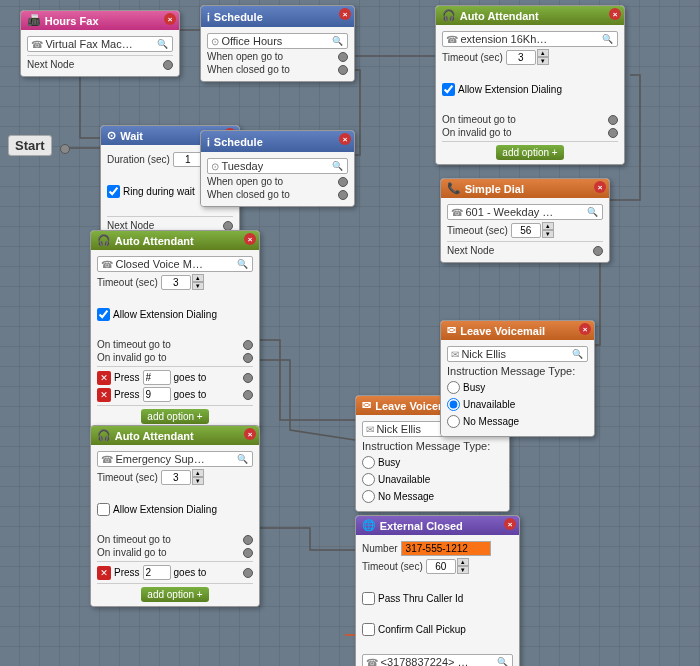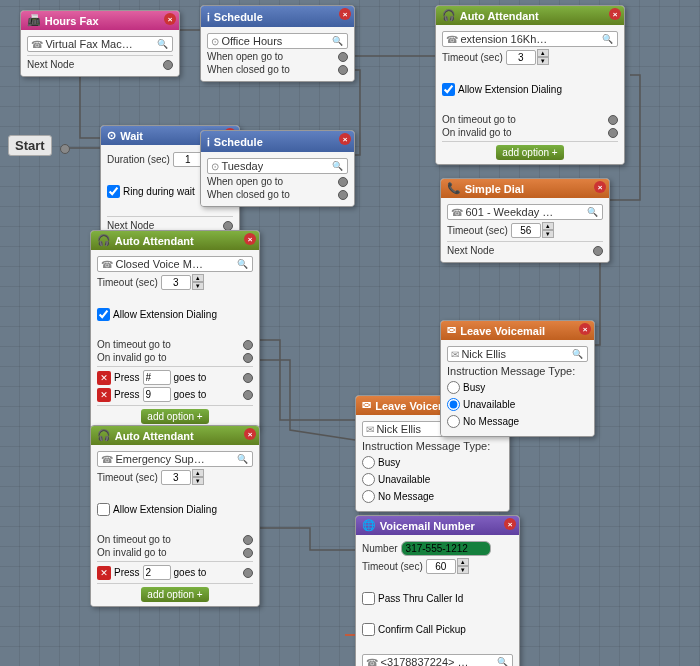--- a/index.html
+++ b/index.html
@@ -72,23 +72,23 @@
       font-size: 10px;
       gap: 3px;
     }
 
     .node-label {
       color: #333;
       white-space: nowrap;
     }
 
     .node-input {
-      background: #15803d;
+      background: #f97316;
       border: 1px solid #aaa;
-      border-radius: 6px;
+      border-radius: 0;
       padding: 1px 4px;
       font-size: 10px;
       width: 60px;
     }
 
     .connector-dot {
       width: 10px;
       height: 10px;
       border-radius: 50%;
       background: #888;
@@ -622,21 +622,21 @@
     <div class="divider"></div>
     <div style="text-align:center; margin-top:3px;">
       <button class="btn-small">add option +</button>
     </div>
   </div>
 </div>
 
 <div class="node-card" style="left:355px; top:515px; width:165px;">
   <div class="node-header header-purple">
     <span>🌐</span>
-    <span>Voicemail Number</span>
+    <span>External Closed</span>
     <span class="close-btn">×</span>
   </div>
   <div class="node-body">
     <div class="node-row">
       <span class="node-label">Number</span>
       <input class="node-input" value="317-555-1212" style="width: 90px;">
     </div>
     <div class="node-row">
       <span class="node-label">Timeout (sec)</span>
       <div class="spin-input">

